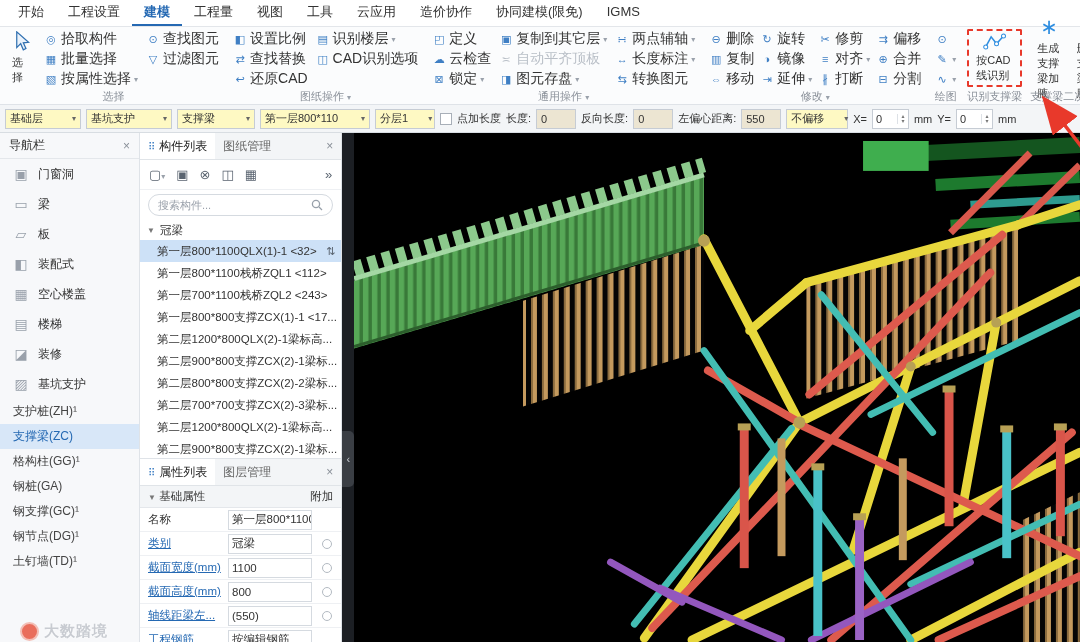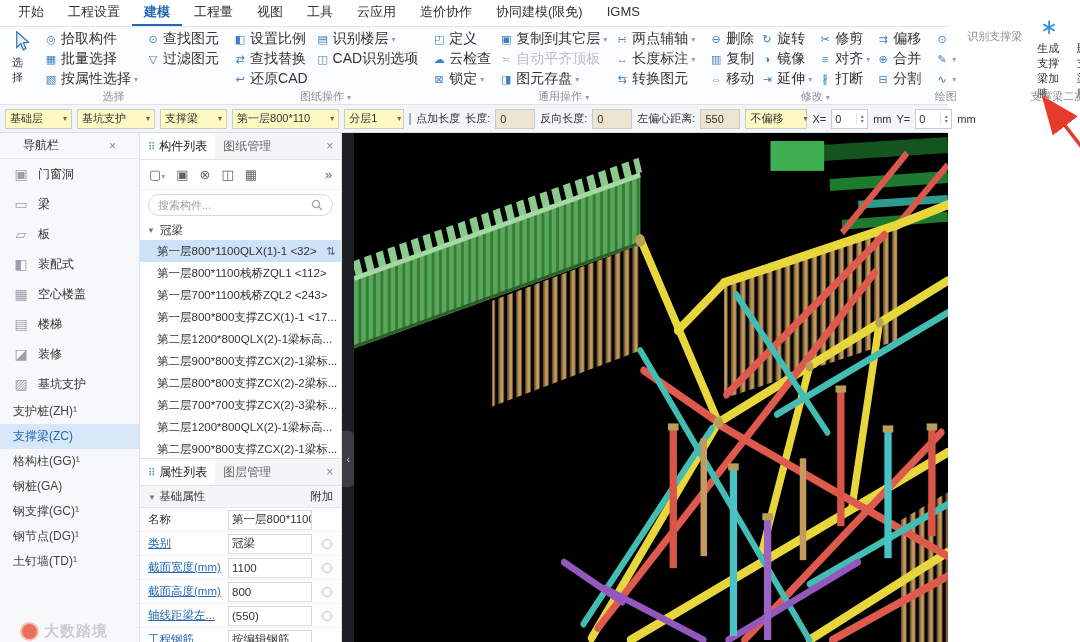--- a/index.html
+++ b/index.html
@@ -1,18 +1,18 @@
 <!DOCTYPE html>
 <html><head>
 <meta charset="utf-8">
 <style>
 *{box-sizing:border-box;margin:0;padding:0}
 html,body{width:1080px;height:642px;overflow:hidden}
 body{font-family:"Liberation Sans","DejaVu Sans",sans-serif;font-size:12px;color:#333;background:#fff}
-.app{position:relative;width:948px;height:642px;display:flex;flex-direction:column}
+.app{position:relative;width:1080px;height:642px;display:flex;flex-direction:column}
 [data-glyph]::before{content:attr(data-glyph)}
 
 
 .menubar{flex:0 0 26px;display:flex;align-items:center;background:#fff;border-bottom:1px solid #e3e6ea;padding-left:6px}
 .menutab{padding:0 12px;font-size:13px;height:26px;line-height:24px;white-space:nowrap}
 .menutab.active{color:#2569b3;font-weight:bold;border-bottom:2px solid #2569b3}
 
 
 .ribbon{flex:0 0 78px;background:#fbfcfd;border-bottom:1px solid #dfe3e8;display:flex;align-items:stretch;padding:2px 0 0 2px;position:relative;z-index:5}
 .rgroup{display:flex;flex-direction:column;padding:0 3px}
@@ -38,21 +38,21 @@
 .combo .dd{font-size:8px;color:#666}
 .numinput{height:20px;background:#ece5d2;border:1px solid #c6ccd4;padding:0 4px;display:flex;align-items:center;min-width:40px}
 .spinbox{height:20px;background:#fff;border:1px solid #c6ccd4;display:flex;align-items:center}
 .spinbox .val{width:24px;padding-left:3px}
 .spin{display:flex;flex-direction:column;width:11px;font-size:6px;line-height:5px;color:#777;text-align:center;border-left:1px solid #dde1e6}
 .cbx{width:12px;height:12px;border:1px solid #a8afb8;background:#fff;display:inline-block}
 
 
 .workspace{flex:1;display:flex;min-height:0}
 .nav{flex:0 0 140px;background:#f7f8fa;border-right:1px solid #dfe3e8;display:flex;flex-direction:column;overflow:hidden}
-.nav-header{flex:0 0 26px;display:flex;align-items:center;justify-content:space-between;padding:0 23px;border-bottom:1px solid #e4e7eb}
+.nav-header{flex:0 0 26px;display:flex;align-items:center;justify-content:space-between;padding:0 9px;border-bottom:1px solid #e4e7eb}
 .closex{color:#8a9099;font-size:12px;cursor:default}
 .nav-module{flex:0 0 30px;display:flex;align-items:center;gap:9px;padding:0 13px}
 .micon{color:#99a0aa;font-size:14px;width:16px;display:inline-block;text-align:center}
 .nav-item{flex:0 0 25px;display:flex;align-items:center;padding:0 13px;color:#444}
 .nav-item.selected{background:#d8e7f8;color:#2569b3}
 
 .panel{flex:0 0 198px;border-right:1px solid #dfe3e8;background:#fff;display:flex;flex-direction:column;min-height:0}
 .ctop{flex:0 0 326px;display:flex;flex-direction:column;border-bottom:1px solid #dfe3e8;overflow:hidden}
 .ptabs{flex:0 0 26px;display:flex;align-items:center;background:#f3f5f7;border-bottom:1px solid #e0e4e8}
 .ptab{padding:0 8px;height:26px;display:flex;align-items:center;gap:4px;color:#666}
@@ -311,20 +311,31 @@
               <span class="ic" data-glyph="∿"></span>
               <span class="dd" data-glyph="▾"></span>
             </div>
         </div>
       </div>
       <div class="rgroup-label">绘图</div>
     </div>
     <div class="rsep"></div>
 
     <div class="rgroup cadgroup">
+      <div class="rgroup-content">
+        <div class="rbig cadbtn">
+          <svg width="32" height="22" viewBox="0 0 32 22">
+            <polyline points="4,18 11,5 18,14 27,4" fill="none" stroke="#2f8ee0" stroke-width="2"></polyline>
+            <circle cx="4" cy="18" r="2.6" fill="#fff" stroke="#2f8ee0" stroke-width="1.3"></circle>
+            <circle cx="18" cy="14" r="2.6" fill="#fff" stroke="#2f8ee0" stroke-width="1.3"></circle>
+            <circle cx="27" cy="4" r="2.6" fill="#fff" stroke="#2f8ee0" stroke-width="1.3"></circle>
+          </svg>
+          <span>按CAD线识别</span>
+        </div>
+      </div>
       <div class="rgroup-label">识别支撑梁</div>
       <svg class="annotation" width="140" height="110" viewBox="0 0 140 110">
         <defs>
             <marker id="ah" markerWidth="12" markerHeight="10" refX="9" refY="4.5" orient="auto">
               <path d="M0,0 L11,4.5 L0,9 z" fill="#e8392b"></path>
             </marker>
           </defs>
         <line x1="122" y1="104" x2="74" y2="42" stroke="#e8392b" stroke-width="3.5" marker-end="url(#ah)"></line>
       </svg>
     </div>

